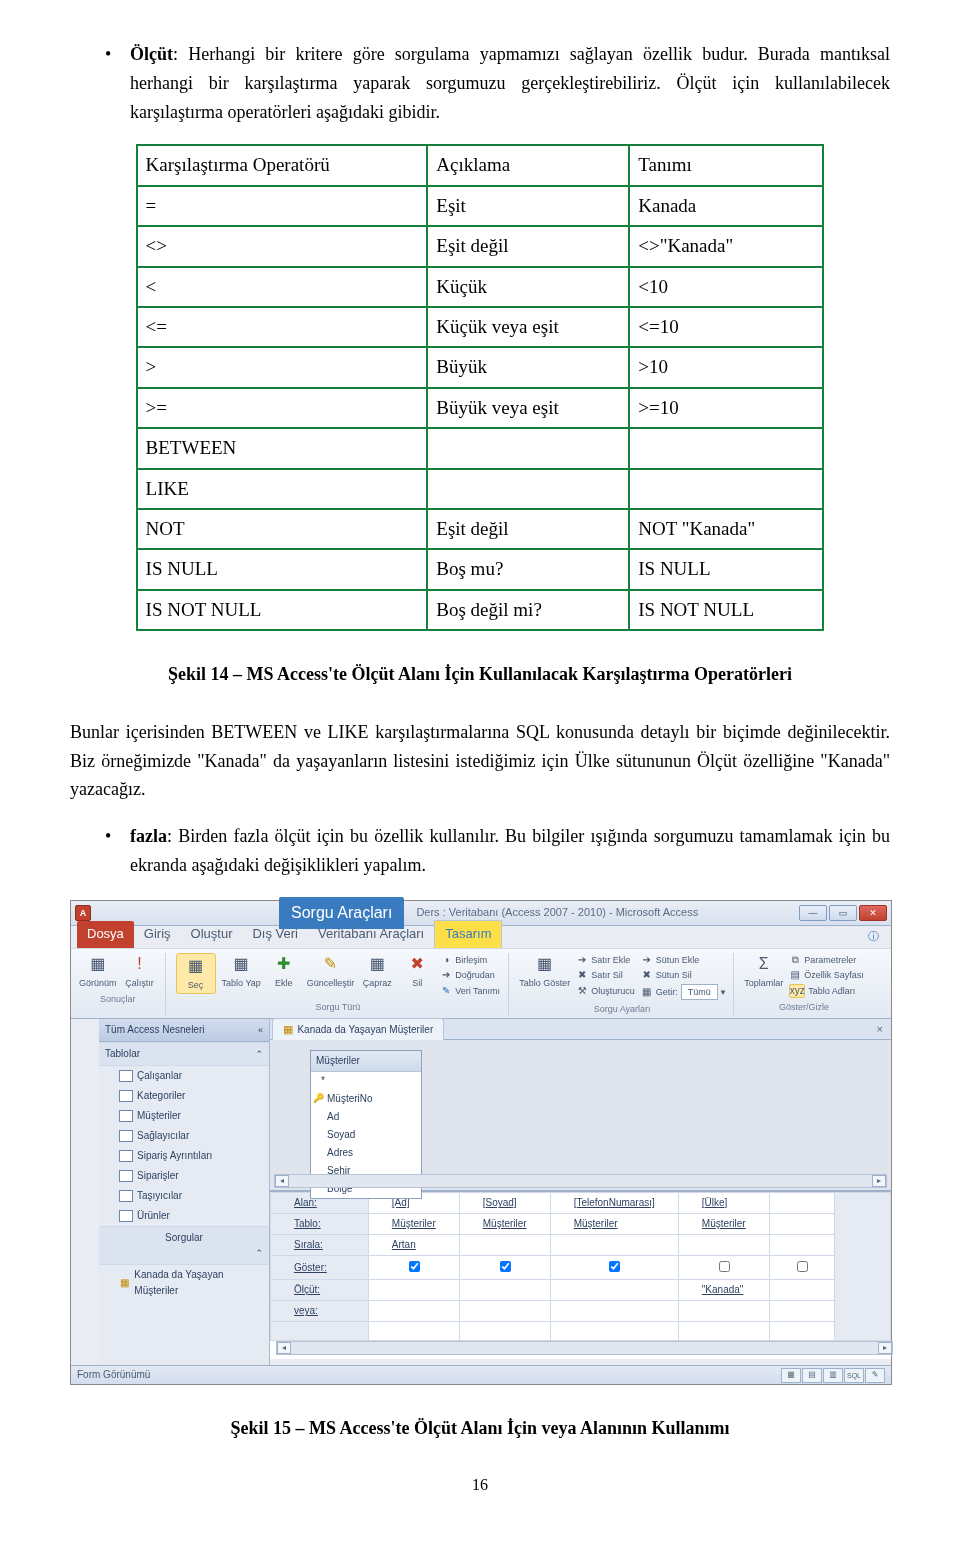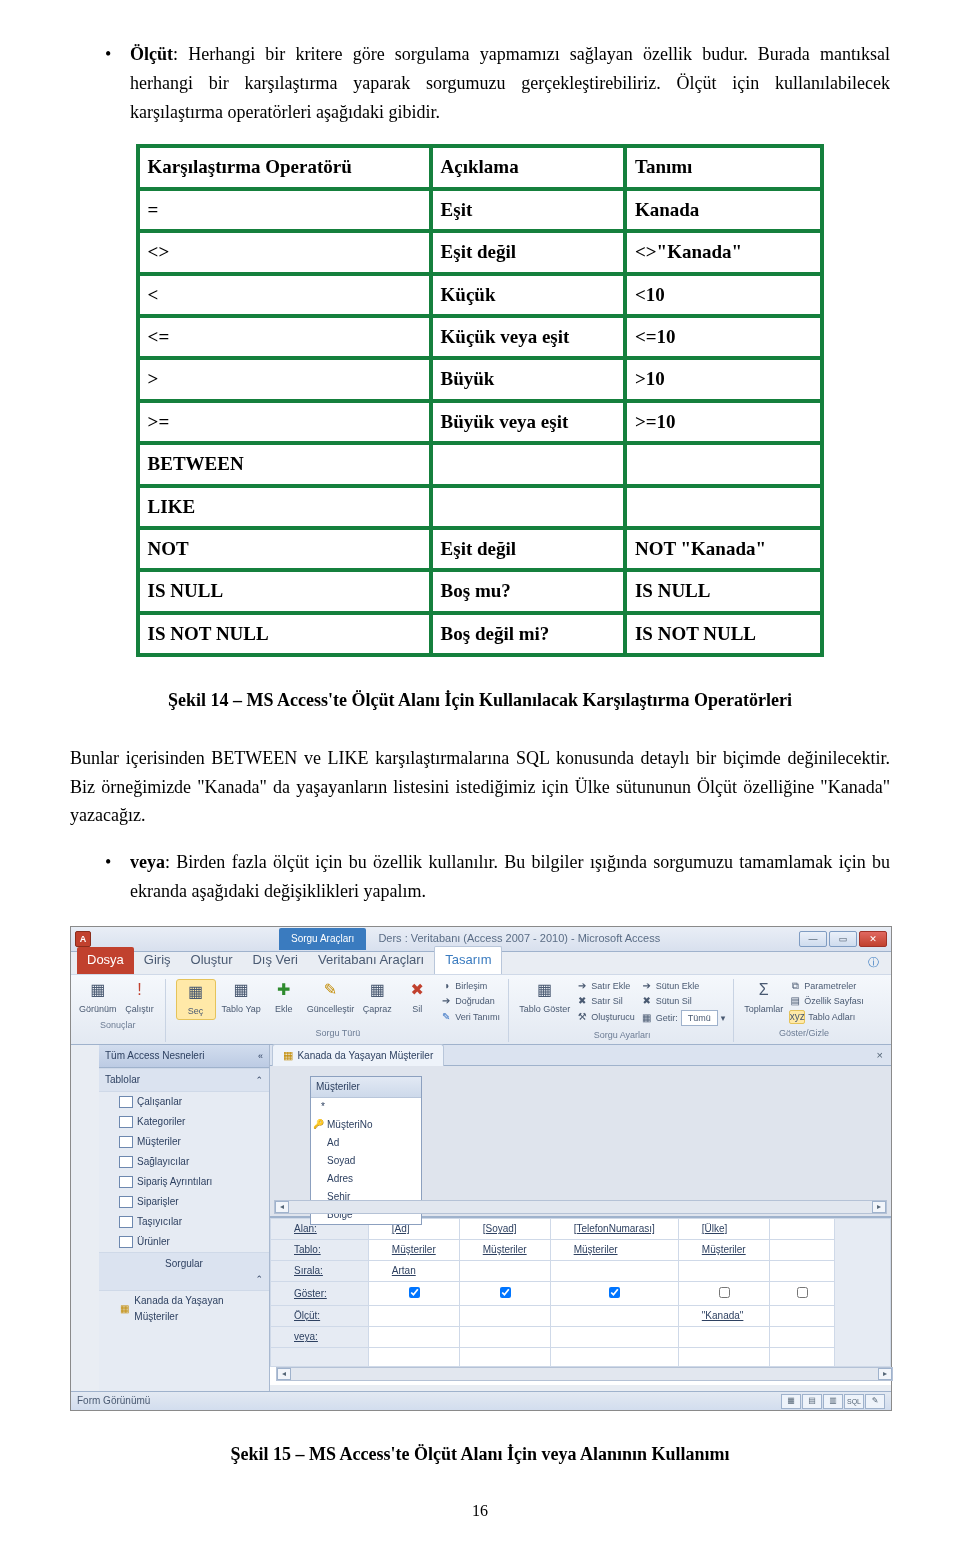--- a/index.html
+++ b/index.html
@@ -27,55 +27,55 @@
 
   
   table.op {
     border-collapse: collapse;
     margin: 10px auto 20px auto;
     width: 84%;
     font-family: "Times New Roman", Times, serif;
     font-size: 19px;
   }
   table.op td, table.op th {
-    border: 4px solid #15803d;
+    border: 2px solid #15803d;
     padding: 4px 8px;
     text-align: left;
-    font-weight: bold;
+    font-weight: normal;
   }
 
   
   .access-wrap {
     margin: 20px auto;
     border: 1px solid #8a8a8a;
     font-family: "Segoe UI", Tahoma, sans-serif;
     font-size: 10px;
     color: #333;
     background: #e9edf3;
     width: 820px;
   }
   .titlebar {
     display: flex; align-items: center;
     background: linear-gradient(#e9eef6, #d8e0ee);
     height: 24px; padding: 0 4px;
     border-bottom: 1px solid #9fb2cc;
   }
   .title-icon { width:14px;height:14px;background:#c1412e;border:1px solid #8a2d1c;margin-right:8px;border-radius:2px;display:flex;align-items:center;justify-content:center;color:#fff;font-size:9px;font-weight:bold;}
   .title-query {
-    background:#3a7bbf;color:#fff;font-size:10px;padding:3px 12px;border-radius:2px 2px 0 0;margin-left:180px;
+    background:#3a7bbf;color:#fff;font-size:16px;padding:3px 12px;border-radius:2px 2px 0 0;margin-left:180px;
   }
   .title-text { margin-left:12px;color:#5a6c85;font-size:11px;flex:1;}
   .winbtns { display:flex; gap:2px;}
   .winbtn { width:26px;height:14px;border:1px solid #7f9cc2;border-radius:2px;background:linear-gradient(#eaf0f9,#cfdcee);display:flex;align-items:center;justify-content:center;font-size:9px;color:#456;}
   .winbtn.close { background:linear-gradient(#e06860,#c1412e);color:#fff;border-color:#a03228;}
 
   .ribbon-tabs { display:flex; align-items:flex-end; background:#e9edf3; padding: 0 6px; height:22px; }
   .rt { padding:3px 10px;font-size:13px;color:#4a5a72;}
   .rt.file { background:#c1412e;color:#fff;border-radius:2px 2px 0 0;}
-  .rt.active { background:#ffffff;border:1px solid #b8c6da;border-bottom:none;color:#3a7bbf;border-radius:2px 2px 0 0;}
+  .rt.active { background:#fde047;border:1px solid #b8c6da;border-bottom:none;color:#3a7bbf;border-radius:2px 2px 0 0;}
   .help-icon { margin-left:auto;color:#3a7bbf;font-size:11px;padding:2px 6px;}
 
   .ribbon {
     display:flex;background:linear-gradient(#f5f8fc,#e3e9f2);border-top:1px solid #cfd9e8;border-bottom:1px solid #9fb2cc;
     padding:4px 6px 2px 6px;gap:8px;
   }
   .rgroup { border-right:1px solid #c8d3e3;padding:0 8px 0 2px;display:flex;flex-direction:column;align-items:center;}
   .rgroup:last-child{border-right:none;}
   .rgroup .row { display:flex;gap:6px;align-items:flex-start;}
   .ricon { display:flex;flex-direction:column;align-items:center;font-size:9px;color:#4a5a72;gap:1px;min-width:34px;}
@@ -197,21 +197,21 @@
         <td>IS NOT NULL</td>
       </tr>
     </tbody>
 </table>
 
 <p class="caption">Şekil 14 – MS Access'te Ölçüt Alanı İçin Kullanılacak Karşılaştırma Operatörleri</p>
 
 <p class="para" style="text-indent:0;">Bunlar içerisinden BETWEEN ve LIKE karşılaştırmalarına SQL konusunda detaylı bir biçimde değinilecektir. Biz örneğimizde "Kanada" da yaşayanların listesini istediğimiz için Ülke sütununun Ölçüt özelliğine "Kanada" yazacağız.</p>
 
 <p class="para bullet-para">
-  <span class="bold">veya</span><span>: Birden fazla ölçüt için bu özellik kullanılır. Bu bilgiler ışığında sorgumuzu tamamlamak için bu ekranda aşağıdaki değişiklikleri yapalım.</span>
+  <span class="bold">fazla</span><span>: Birden fazla ölçüt için bu özellik kullanılır. Bu bilgiler ışığında sorgumuzu tamamlamak için bu ekranda aşağıdaki değişiklikleri yapalım.</span>
 </p>
 
 <div class="access-wrap">
 
   <div class="titlebar">
     <span class="title-icon">A</span>
     <span class="title-query">Sorgu Araçları</span>
     <span class="title-text">Ders : Veritabanı (Access 2007 - 2010)  -  Microsoft Access</span>
     <div class="winbtns">
       <div class="winbtn">—</div>

